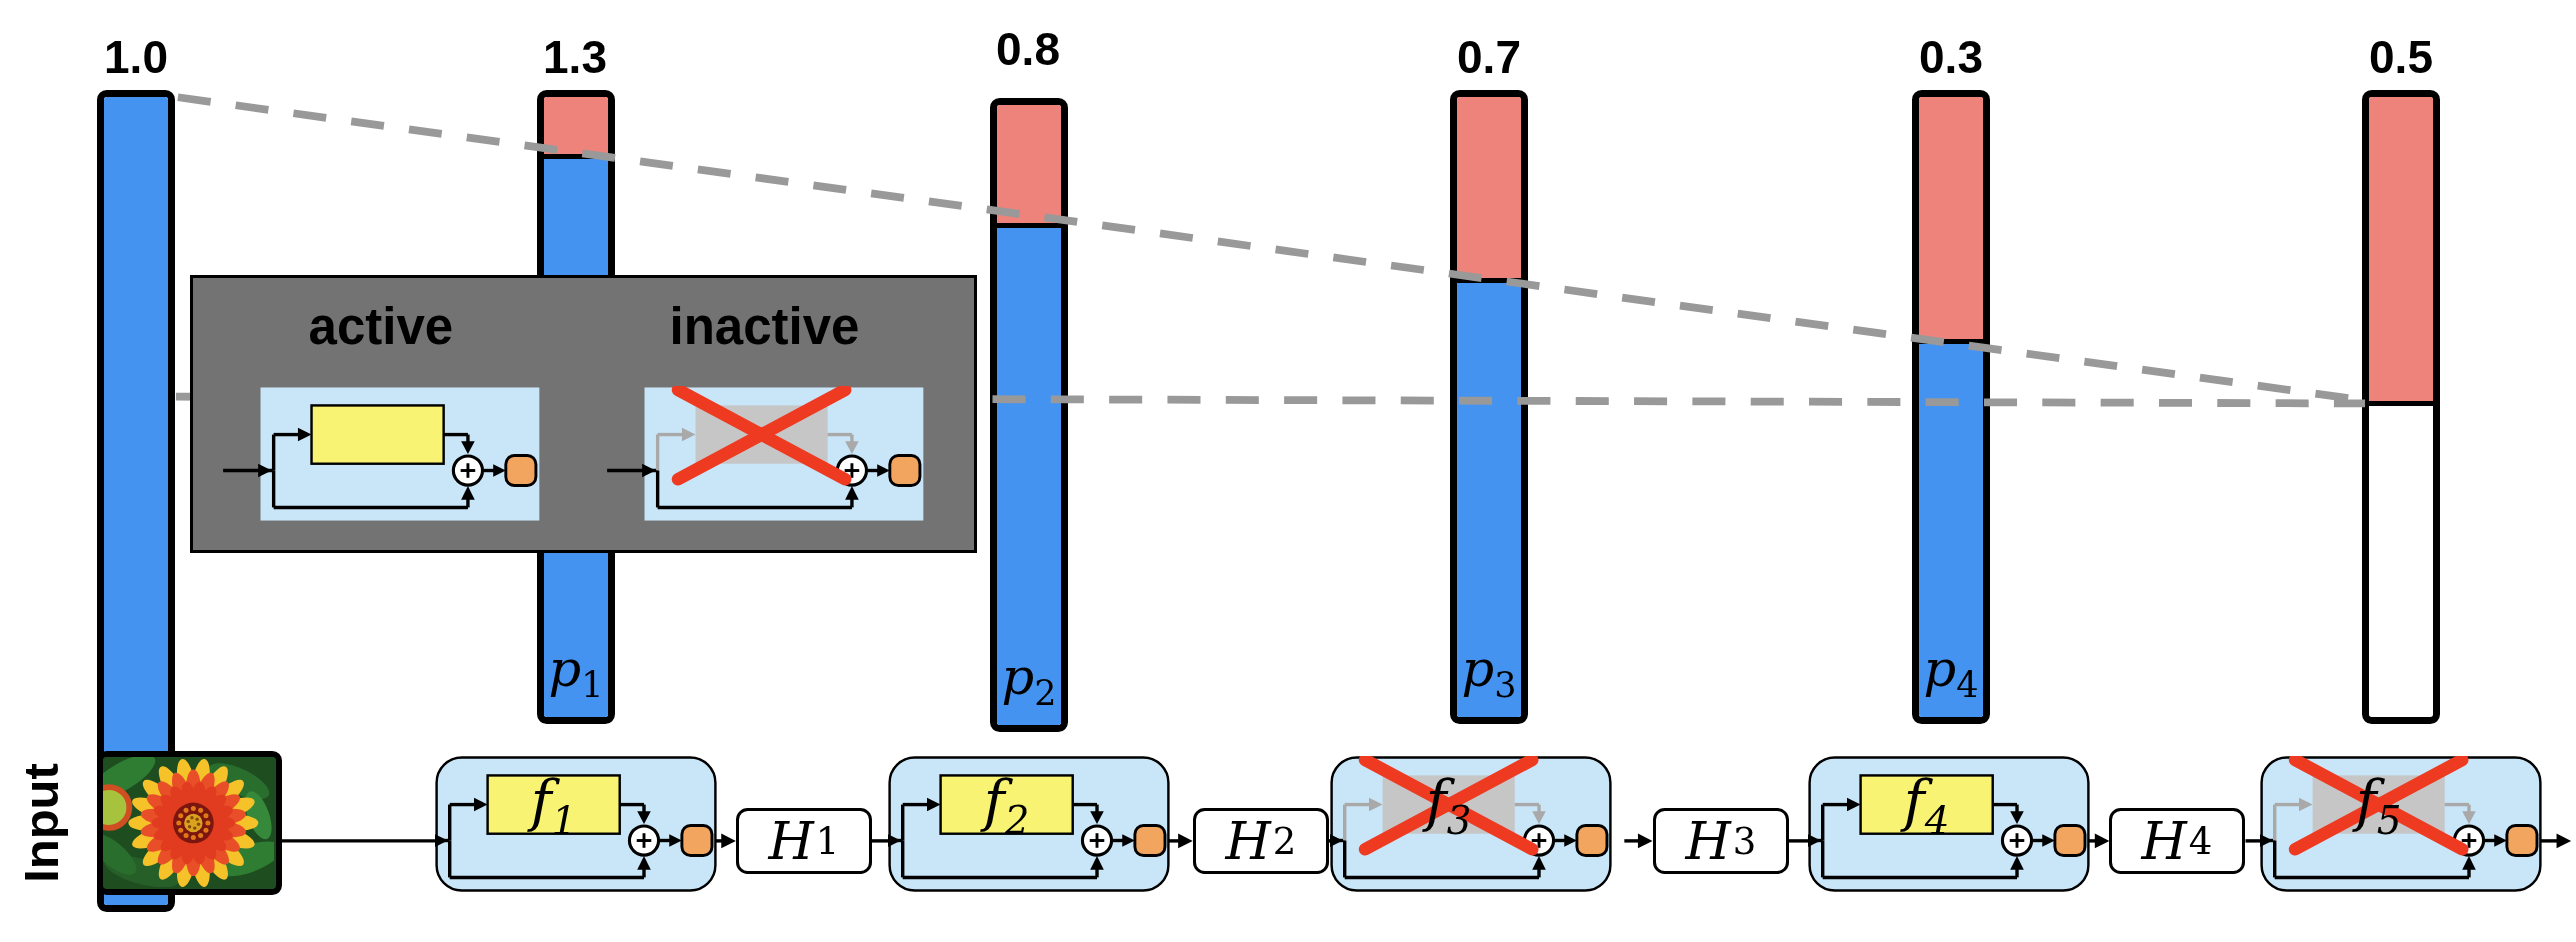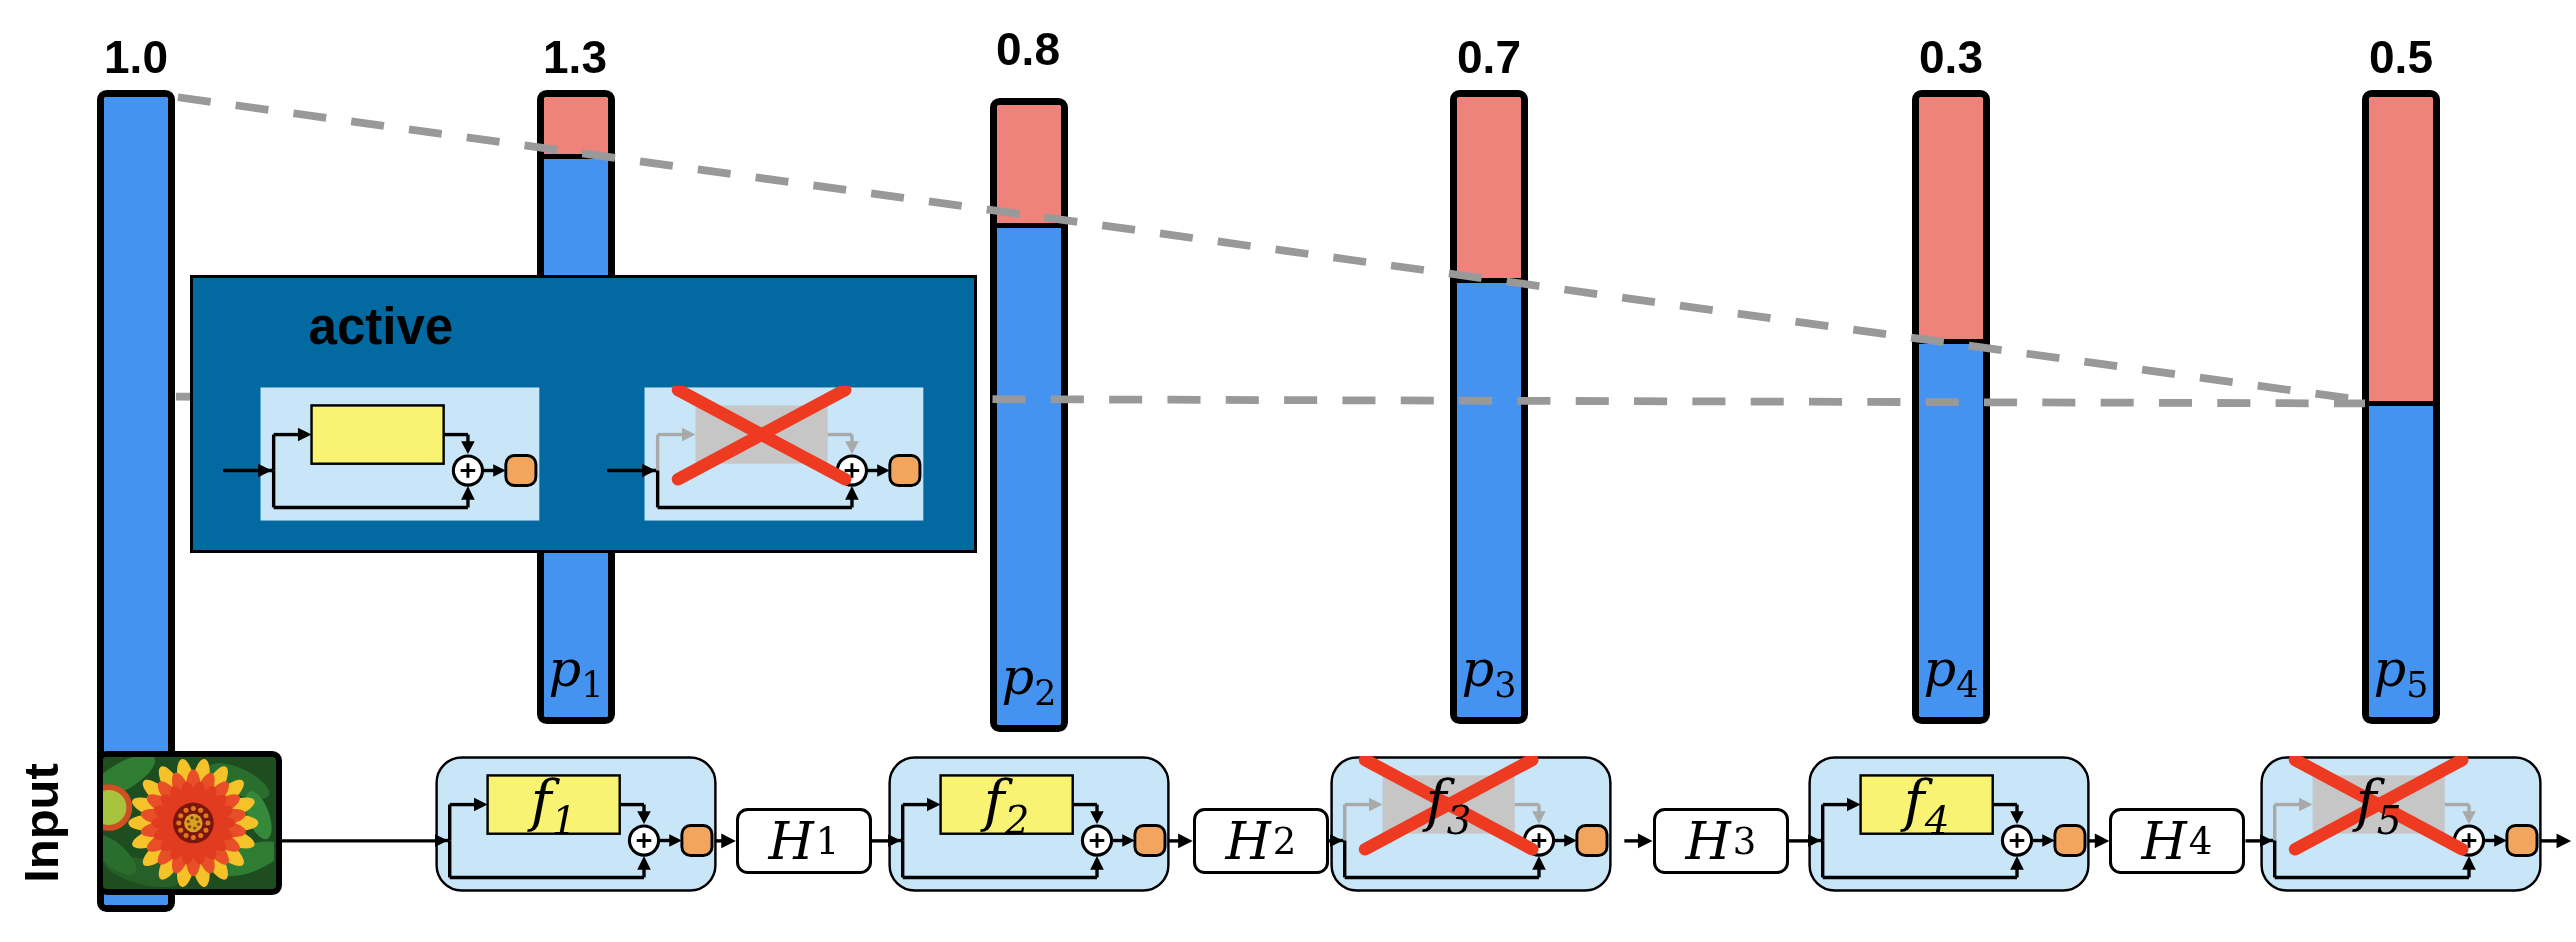--- a/index.html
+++ b/index.html
@@ -3,21 +3,21 @@
 <meta charset="utf-8">
 <style>
   html,body{margin:0;padding:0;background:#ffffff;}
   #canvas{position:relative;width:2576px;height:943px;background:#ffffff;overflow:hidden;
           font-family:"Liberation Sans",sans-serif;}
   #chain-svg,#wires{position:absolute;left:0;top:0;pointer-events:none;}
   #chain-svg{z-index:1;}
   #bars{position:absolute;left:0;top:0;z-index:2;}
   #blocks{position:absolute;left:0;top:0;z-index:2;}
   #wires{z-index:3;}
-  #legend{position:absolute;left:190px;top:275px;width:787px;height:278px;background:#0369a1;
+  #legend{position:absolute;left:190px;top:275px;width:787px;height:278px;background:#737373;
           border:3.9px solid #000;box-sizing:border-box;z-index:4;}
   .legend-title{position:absolute;top:19.4px;font-weight:700;font-size:51px;color:#000;text-align:center;}
   #legend-title-active{left:22.4px;width:331px;}
   #legend-title-inactive{left:406px;width:331px;}
   #mini-active{position:absolute;left:22.4px;top:108px;width:331px;height:136px;}
   #mini-inactive{position:absolute;left:406px;top:108px;width:331px;height:136px;}
   .bar-group{position:absolute;}
   .bar-value{position:absolute;width:194px;text-align:center;font-weight:700;font-size:46px;color:#000;}
   .bar-body{position:absolute;border:7.8px solid #000;border-radius:9.7px;box-sizing:border-box;
             display:flex;flex-direction:column;overflow:hidden;}
@@ -102,23 +102,20 @@
           <div class="seg-red" style="height: 247px; background: rgb(238, 131, 123); border-bottom: 5.8px solid rgb(0, 0, 0);"></div>
           <div class="seg-blue" style="background: rgb(68, 147, 240);">
             <div class="p-label"><i>p</i><sub>4</sub></div>
           </div>
         </div>
       </div>
       <div class="bar-group">
         <div class="bar-value" style="left: 2304px; top: 30px;">0.5</div>
         <div class="bar-body" style="left: 2362px; top: 90px; width: 78px; height: 634px;">
           <div class="seg-red" style="height: 309px; background: rgb(238, 131, 123); border-bottom: 5.8px solid rgb(0, 0, 0);"></div>
-          <div class="seg-blue" style="background: rgb(68, 147, 240);">
-            <div class="p-label"><i>p</i><sub>5</sub></div>
-          </div>
         </div>
       </div>
     </div>
   <div id="blocks">
       <div class="res-block" style="left: 435px; top: 756px;"><svg width="282" height="136" viewBox="0 0 290 140">
           <g transform="translate(0,0)">
             <rect x="1.5" y="1.5" width="287" height="137" rx="26" fill="#c9e6f8" stroke="#000000" stroke-width="2.5"></rect>
             <line x1="0" y1="87" x2="15" y2="87" stroke="#000000" stroke-width="3.5"></line>
             <polygon points="13,87 -1,80 -1,94" fill="#000000"></polygon>
             <line x1="15" y1="87" x2="15" y2="50" stroke="#000000" stroke-width="3.5"></line>
@@ -263,20 +260,21 @@
         </svg></div>
     </div>
 
   <svg id="wires" width="2576" height="943" viewBox="0 0 2650 970">
     <line id="decay-line" x1="183" y1="100" x2="2433" y2="412" stroke-width="8" stroke-dasharray="34 26" stroke="#999999"></line>
     <line id="level-line" x1="181" y1="408" x2="2433" y2="415" stroke-width="8" stroke-dasharray="34 26" stroke="#999999"></line>
   </svg>
 
   <div id="legend">
     <div class="legend-title" id="legend-title-active">active</div>
+    <div class="legend-title" id="legend-title-inactive">inactive</div>
     <div id="mini-active"><svg width="331" height="136" viewBox="0 0 340 140">
           <g transform="translate(45,0)">
             <rect x="1.5" y="1.5" width="287" height="137" rx="0" fill="#c9e6f8" stroke="none" stroke-width="2.5"></rect>
             <line x1="-37" y1="87" x2="15" y2="87" stroke="#000000" stroke-width="3.5"></line>
             <polygon points="13,87 -1,80 -1,94" fill="#000000"></polygon>
             <line x1="15" y1="87" x2="15" y2="50" stroke="#000000" stroke-width="3.5"></line>
             <line x1="15" y1="87" x2="15" y2="125" stroke="#000000" stroke-width="3.5"></line>
             <line x1="15" y1="50" x2="42" y2="50" stroke="#000000" stroke-width="3.5"></line>
             <polygon points="54,50 40,43 40,57" fill="#000000"></polygon>
             <rect x="54" y="20" width="136" height="60" fill="#f9f374" stroke="#000000" stroke-width="2.5"></rect>

